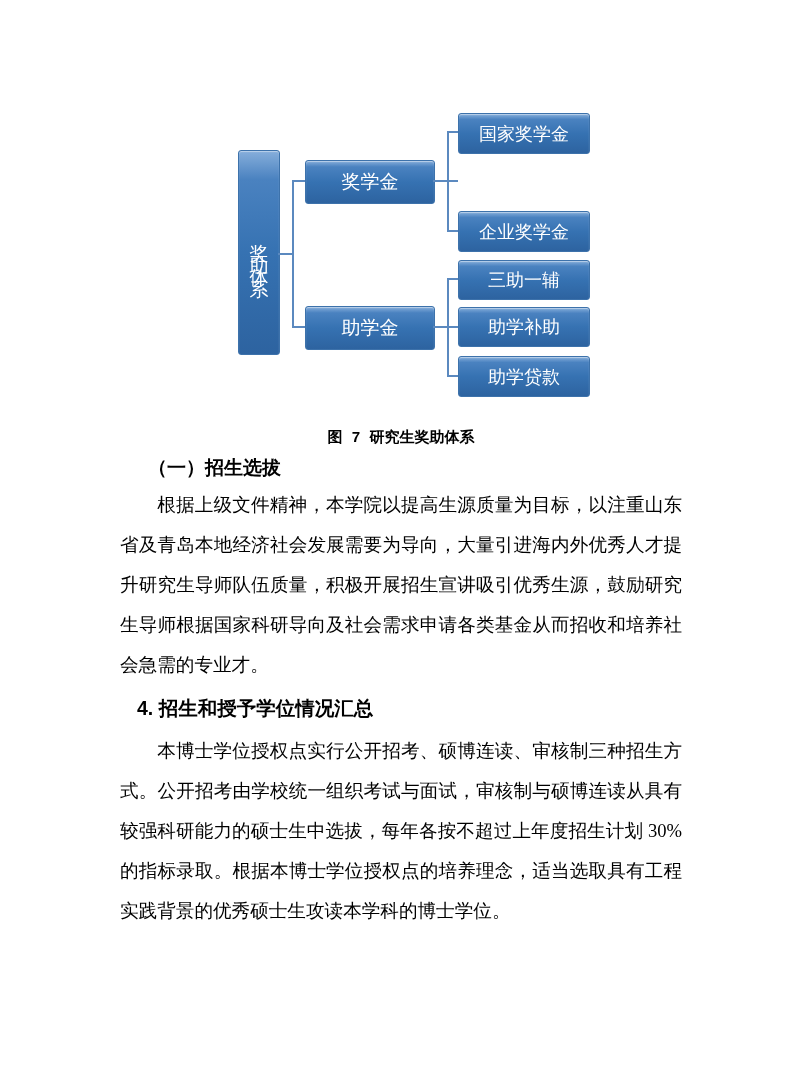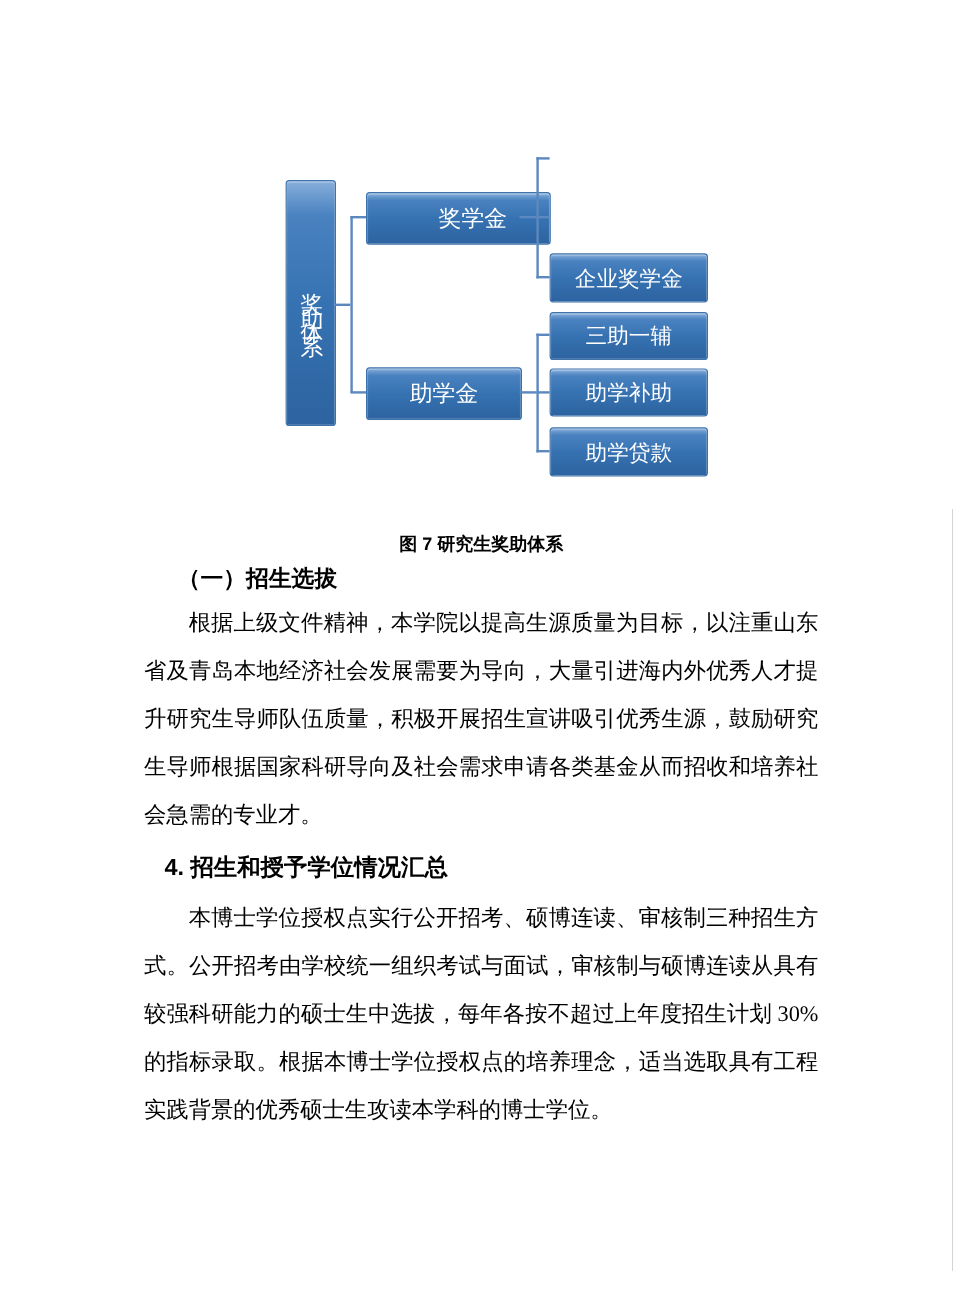--- a/index.html
+++ b/index.html
@@ -27,42 +27,41 @@
   }
   .box-root { left:238px; top:150px; width:40px; height:203px; }
   .box-root span {
     writing-mode:vertical-rl;
     text-orientation:upright;
     letter-spacing:0.62em;
     font-size:19px;
     line-height:40px;
   }
   .box-branch { left:305px; width:128px; height:42px; font-size:19px; }
-  .box-branch.b1 { top:160px;padding-left:24px; }
+  .box-branch.b1 { top:160px; }
   .box-branch.b2 { top:306px; }
   .box-leaf { left:458px; width:130px; height:39px; font-size:18px; }
   .leaf1 { top:113px; }
   .leaf2 { top:162px; }
   .leaf3 { top:211px; }
   .leaf4 { top:260px; height:38px; }
   .leaf5 { top:307px; height:38px; }
   .leaf6 { top:356px; }
 
   .hline, .vline { position:absolute; background:#5b89bf; }
   .hline { height:2px; }
   .vline { width:2px; }
 
   
   .content { position:absolute; left:120px; top:430px; width:562px; }
   .caption {
     text-align:center;
     font-weight:bold;
     font-size:15px; line-height:18px;
-    font-family:Liberation Sans, sans-serif;
-    margin-top:15px;
+    font-family:Liberation Mono, monospace;
   }
   .h1 {
     margin:26px 0 0 37px;
     font-size:21px; line-height:28px;
     font-weight:bold;
     font-family:"Liberation Sans", sans-serif;
   }
   .h2 {
     margin:7px 0 0 28px;
     font-size:19px; line-height:26px;
@@ -104,20 +103,23 @@
       <span>奖助体系</span>
     </div>
 
     <div class="box box-branch b1">
       <span>奖学金</span>
     </div>
     <div class="box box-branch b2">
       <span>助学金</span>
     </div>
 
+    <div class="box box-leaf leaf1">
+      <span>国家奖学金</span>
+    </div>
     <div class="box box-leaf leaf3">
       <span>企业奖学金</span>
     </div>
     <div class="box box-leaf leaf4">
       <span>三助一辅</span>
     </div>
     <div class="box box-leaf leaf5">
       <span>助学补助</span>
     </div>
     <div class="box box-leaf leaf6">

